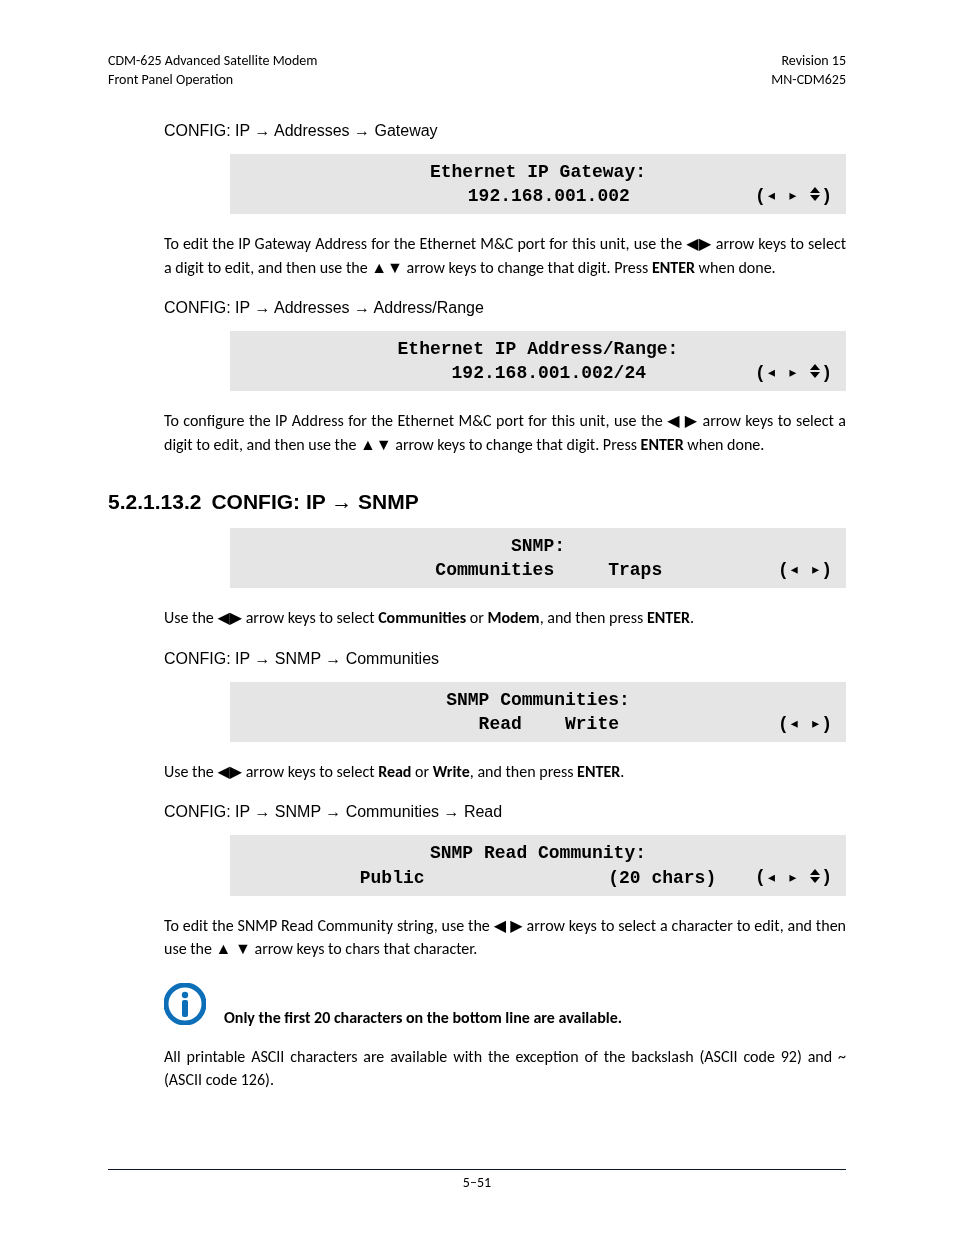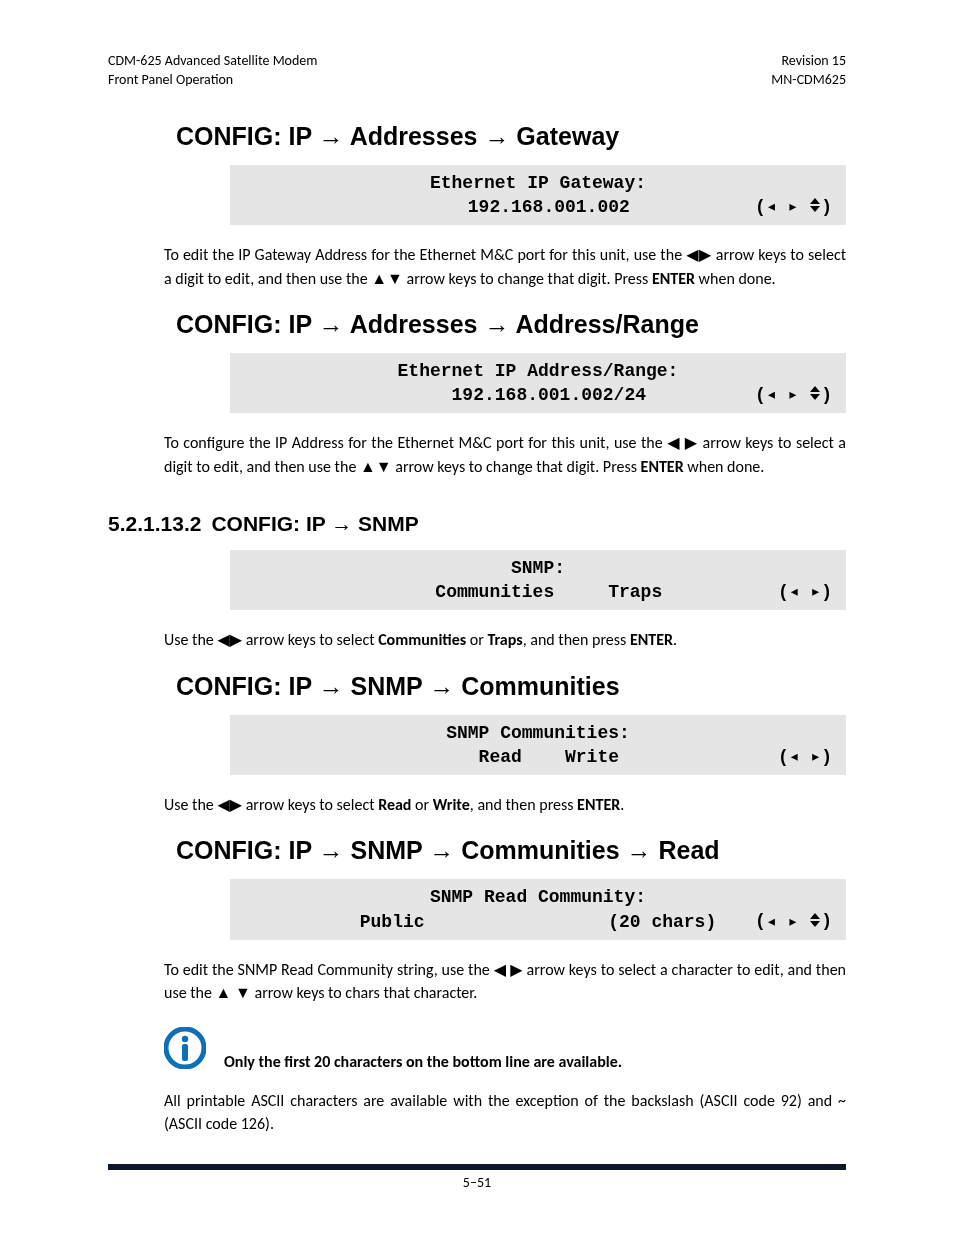--- a/index.html
+++ b/index.html
@@ -21,23 +21,23 @@
     justify-content: space-between;
     font-size: 14px;
     line-height: 1.35;
   }
   .content {
     margin-top: 32px;
     margin-left: 56px;
   }
   .h3 {
     font-family: Arial, Helvetica, sans-serif;
-    font-weight: bold;
-    font-size: 25px;
-    margin: 0 0 14px 12px;
+    font-weight: normal;
+    font-size: 16px;
+    margin: 0 0 14px 0;
   }
   .h2 {
     font-family: Arial, Helvetica, sans-serif;
     font-weight: bold;
     font-size: 21px;
     margin: 34px 0 14px -56px;
   }
   .h2 .secnum { margin-right: 10px; }
   .arrow { font-family: Arial, sans-serif; }
   .lcd {
@@ -77,21 +77,21 @@
   }
   .noteicon {
     width: 42px; height: 42px; flex: 0 0 42px;
     display:flex; align-items:center; justify-content:center;
   }
   .noteicon svg { width:42px; height:42px; }
   .notetxt { font-weight: bold; font-size: 16px; margin-top: 28px; }
   .ftr {
     position: absolute;
     left: 108px; right: 108px; bottom: 44px;
-    border-top: 6px solid #0f172a;
+    border-top: 1px solid #0f172a;
     text-align: center;
     font-size: 14px;
     padding-top: 4px;
   }
 </style>
 </head>
 <body>
 
 <div class="page">
   <div class="hdr">
@@ -130,21 +130,21 @@
     <p class="para">
       <span>To configure the IP Address for the Ethernet M&amp;C port for this unit, use the </span><span class="tri">◀</span> <span class="tri">▶</span><span> arrow keys to select a digit to edit, and then use the </span><span class="tri">▲</span><span class="tri">▼</span><span> arrow keys to change that digit. Press </span><b>ENTER</b><span> when done.</span>
     </p>
 
     <div class="h2">
       <span class="secnum">5.2.1.13.2</span><span>CONFIG: IP </span><span class="arrow">→</span><span> SNMP</span>
     </div>
     <div class="lcd"><span>SNMP:</span>
 <span>  Communities     Traps</span><span class="nav">(<span class="g">◂</span> <span class="g">▸</span>)</span></div>
     <p class="para l">
-      <span>Use the </span><span class="tri">◀</span><span class="tri">▶</span><span> arrow keys to select </span><b>Communities</b><span> or </span><b>Traps</b><span>, and then press </span><b>ENTER</b><span>.</span>
+      <span>Use the </span><span class="tri">◀</span><span class="tri">▶</span><span> arrow keys to select </span><b>Communities</b><span> or </span><b>Modem</b><span>, and then press </span><b>ENTER</b><span>.</span>
     </p>
 
     <div class="h3">
       <span>CONFIG: IP </span><span class="arrow">→</span><span> SNMP </span><span class="arrow">→</span><span> Communities</span>
     </div>
     <div class="lcd"><span>SNMP Communities:</span>
 <span>  Read    Write</span><span class="nav">(<span class="g">◂</span> <span class="g">▸</span>)</span></div>
     <p class="para l">
       <span>Use the </span><span class="tri">◀</span><span class="tri">▶</span><span> arrow keys to select </span><b>Read</b><span> or </span><b>Write</b><span>, and then press </span><b>ENTER</b><span>.</span>
     </p>

